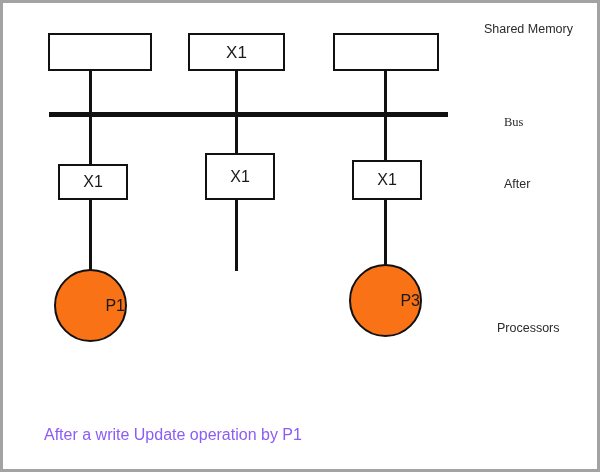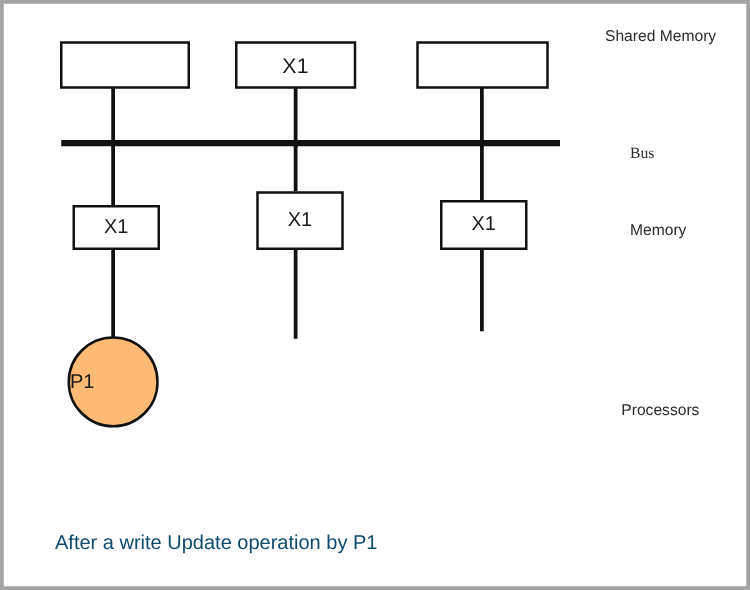--- a/index.html
+++ b/index.html
@@ -45,26 +45,26 @@
     z-index: 3;
   }
   .cache-box .box-label {
     font-size: 16px;
     line-height: 1;
     color: #1a1a1a;
   }
   .proc-circle {
     position: absolute;
     box-sizing: border-box;
-    background: #fdba74;
+    background: #f97316;
     border: 2.5px solid #111111;
     border-radius: 50%;
     display: flex;
     align-items: center;
-    justify-content: flex-start;
+    justify-content: flex-end;
     z-index: 3;
   }
   .proc-circle .box-label {
     font-size: 16px;
     line-height: 1;
     color: #1a1a1a;
   }
   .vwire {
     position: absolute;
     width: 3px;
@@ -81,21 +81,21 @@
     position: absolute;
     font-size: 12.5px;
     line-height: 1;
     color: #2b2b2b;
     white-space: nowrap;
   }
   .caption {
     position: absolute;
     font-size: 16px;
     line-height: 1;
-    color: #0c4a6e;
+    color: #8b5cf6;
     white-space: nowrap;
   }
 </style>
 </head>
 <body>
 
 <div id="canvas">
 
   <div class="node-box" style="left:45px; top:30px; width:104px; height:38px;">
     <span class="box-label"></span>
@@ -133,24 +133,27 @@
 
   <div class="vwire" style="left:86px; top:196px; height:72px;"></div>
   <div class="vwire" style="left:232px; top:196px; height:72px;"></div>
   <div class="vwire" style="left:381px; top:196px; height:66px;"></div>
 
   <div class="proc-circle" style="left:51px; top:266px; width:73px; height:73px;">
     <span class="box-label">P1</span>
   </div>
 
 
+  <div class="proc-circle" style="left:346px; top:261px; width:73px; height:73px;">
+    <span class="box-label">P3</span>
+  </div>
 
   <div class="side-label" style="left:481px; top:20px;">Shared Memory</div>
 
   <div class="side-label" style="left:501px; top:113px;font-family:Liberation Serif, serif;">Bus</div>
 
-  <div class="side-label" style="left:501px; top:175px;">Memory</div>
+  <div class="side-label" style="left:501px; top:175px;">After</div>
 
   <div class="side-label" style="left:494px; top:299px;margin-top:20px;">Processors</div>
 
   <div class="caption" style="left:41px; top:424px;">After a write Update operation by P1</div>
 
 </div>
 
 </body></html>

